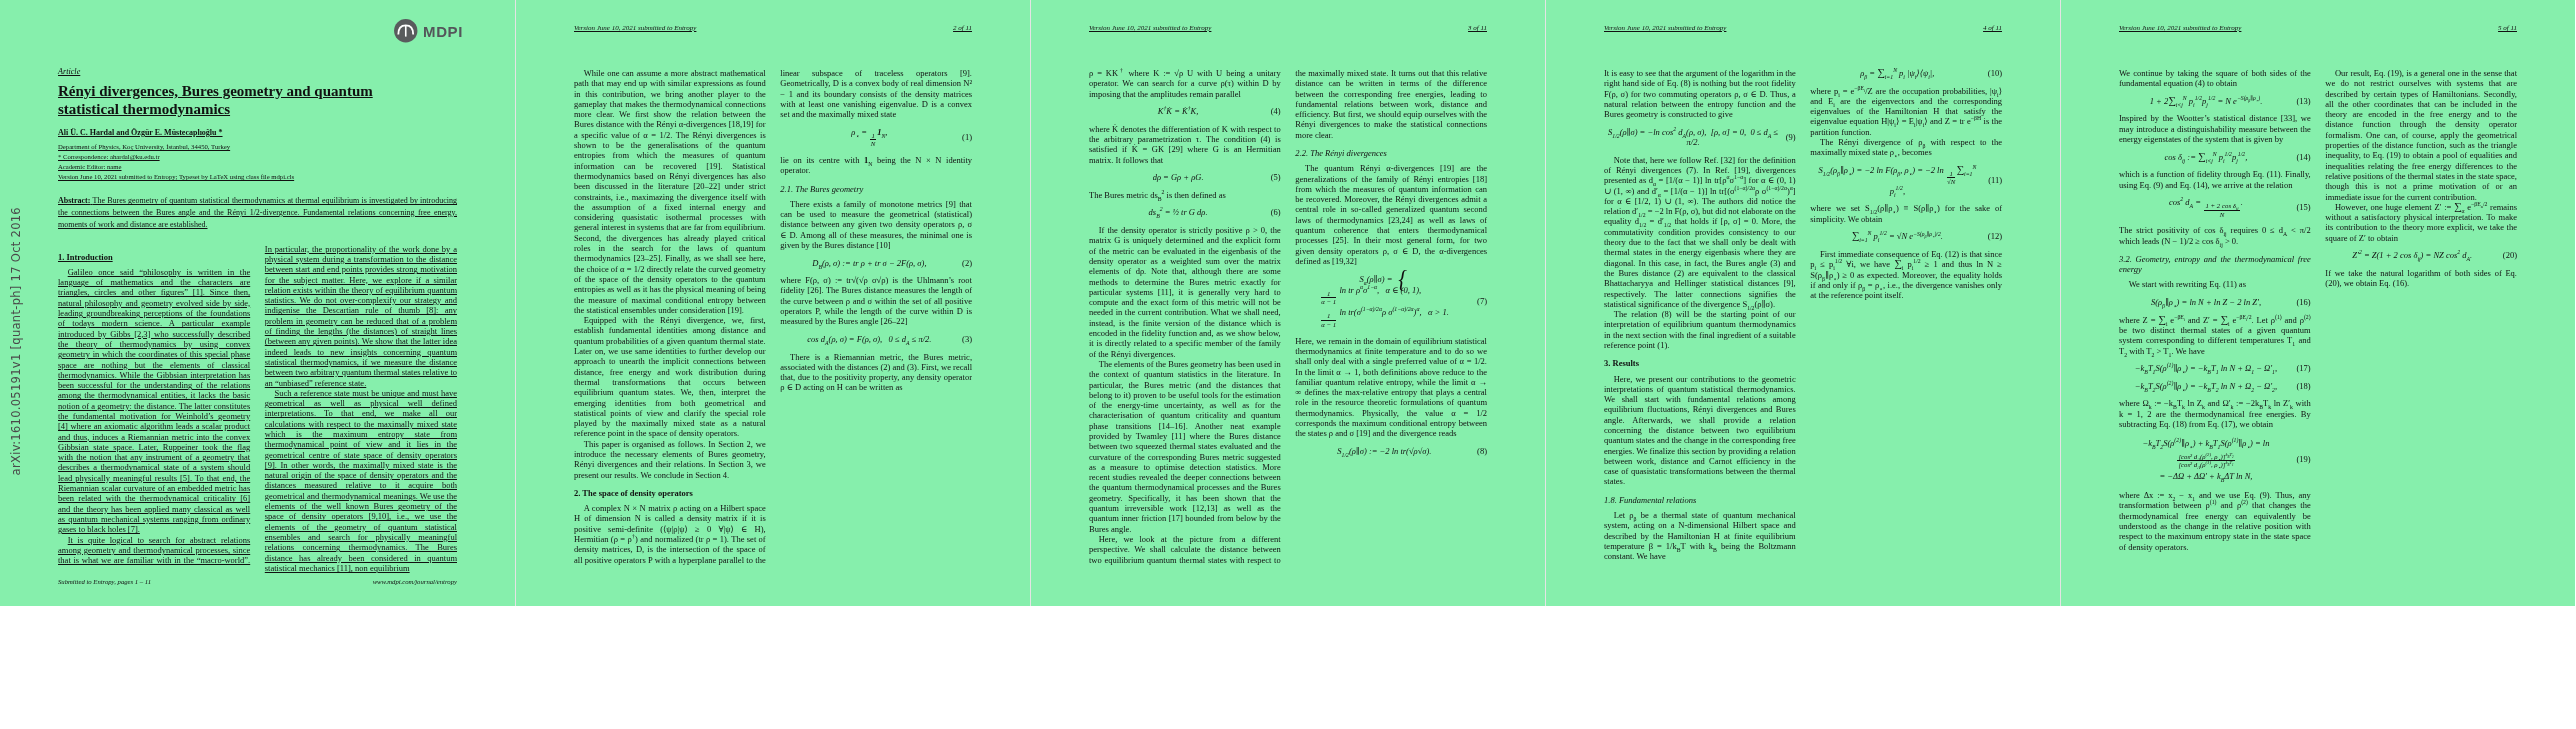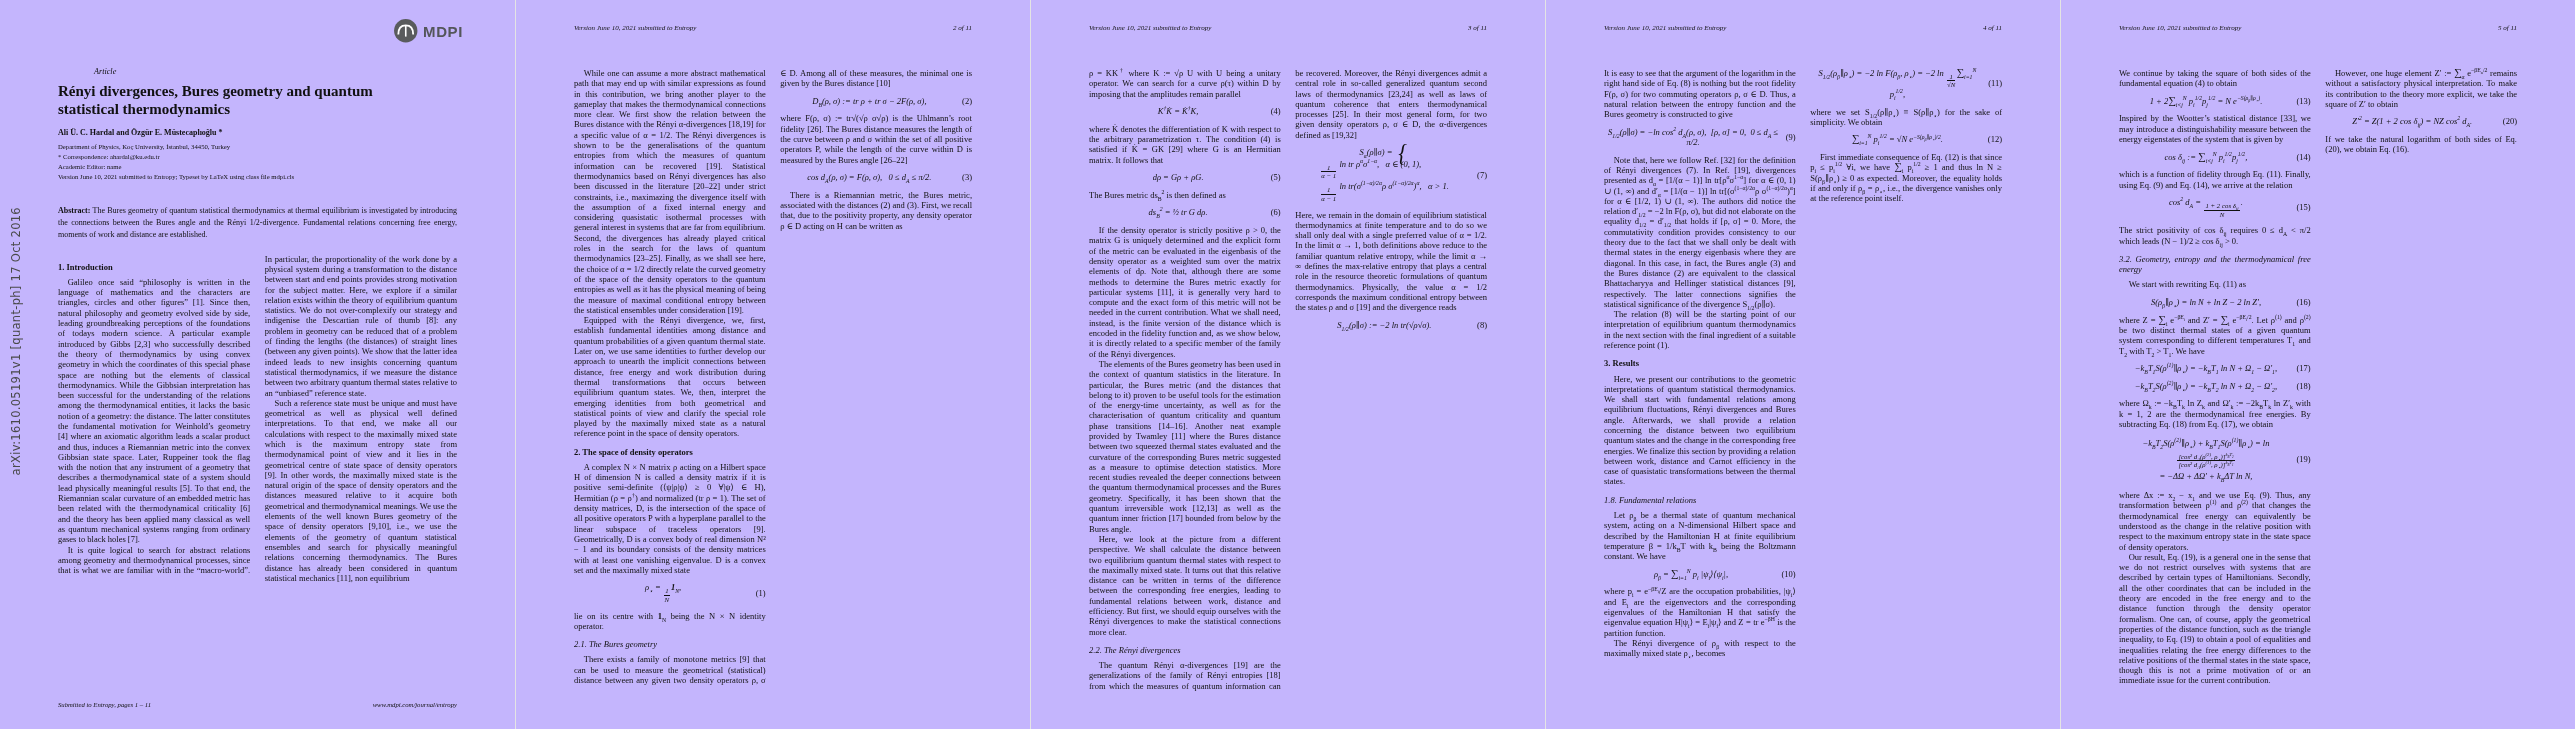--- a/index.html
+++ b/index.html
@@ -1,38 +1,38 @@
 <!DOCTYPE html>
 <html style="font-size:9.7px"><head>
 <meta charset="utf-8">
 <style>
   *{margin:0;padding:0;box-sizing:border-box;}
   html,body{width:2576px;height:729px;background:#ffffff;}
   .canvas{position:relative;width:2576px;height:729px;display:flex;background:#ffffff;
           font-family:"Liberation Serif","DejaVu Serif",serif;color:#111;}
-  .page{position:relative;flex:0 0 515px;width:515px;height:729px;background:#c4b5fd;overflow:hidden;}
+  .page{position:relative;flex:0 0 515px;width:515px;height:606px;background:#86efac;overflow:hidden;text-decoration:underline;}
   .page + .page{border-left:0.6px solid #e4e4e4;}
 
   
   .arxiv-stamp{position:absolute;left:8.5px;top:207px;writing-mode:vertical-rl;transform:rotate(180deg);
                font-family:"DejaVu Sans","Liberation Sans",sans-serif;font-size:11.5px;color:#4a4a4a;
                letter-spacing:0.3px;white-space:nowrap;z-index:5;}
 
   
   .mdpi{position:absolute;top:18px;right:52px;display:flex;align-items:center;gap:4.3px;color:#54565a;}
   .mdpi-word{font-family:"Liberation Sans","DejaVu Sans",sans-serif;font-weight:bold;font-size:15px;letter-spacing:0.6px;}
 
   
   .front{padding:0 58px;margin-top:67px;}
-  .article-type{font-size:8.2px;font-style:italic;margin-left:36px;}
+  .article-type{font-size:8.2px;font-style:italic;}
   .title{font-size:15px;line-height:1.22;font-weight:bold;margin-top:5.5px;max-width:377px;}
   .authors{font-size:8px;font-weight:bold;margin-top:9.7px;}
   .meta{font-size:6.7px;line-height:1.5;margin-top:5.5px;}
   .meta .mline{display:block;}
-  .abstract{font-size:8px;line-height:1.45;text-align:justify;margin-top:23px;}
+  .abstract{font-size:8px;line-height:1.45;text-align:justify;margin-top:13px;}
   .abstract b{font-weight:bold;}
 
   
   .runhead{display:flex;justify-content:space-between;padding:24px 58px 0 58px;
            font-size:7px;font-style:italic;align-items:flex-end;}
   .p1footer{position:absolute;bottom:20.7px;left:58px;right:58px;display:flex;
             justify-content:space-between;font-size:6.7px;font-style:italic;}
 
   
   .p1cols{columns:2;column-gap:14.6px;padding:0 58px;margin-top:13.4px;}
@@ -105,20 +105,21 @@
 
   <section class="page">
     <header class="runhead">
       <span>Version June 10, 2021 submitted to Entropy</span>
       <span>2 of 11</span>
     </header>
     <div class="pbody">
         <div class="cols coltext">
           <p class="bp">While one can assume a more abstract mathematical path that may end up with similar expressions as found in this contribution, we bring another player to the gameplay that makes the thermodynamical connections more clear. We first show the relation between the Bures distance with the Rényi α-divergences [18,19] for a specific value of α = 1/2. The Rényi divergences is shown to be the generalisations of the quantum entropies from which the measures of quantum information can be recovered [19]. Statistical thermodynamics based on Rényi divergences has also been discussed in the literature [20–22] under strict constraints, i.e., maximazing the divergence itself with the assumption of a fixed internal energy and considering quasistatic isothermal processes with general interest in systems that are far from equilibrium. Second, the divergences has already played critical roles in the search for the laws of quantum thermodynamics [23–25]. Finally, as we shall see here, the choice of α = 1/2 directly relate the curved geometry of the space of the density operators to the quantum entropies as well as it has the physical meaning of being the measure of maximal conditional entropy between the statistical ensembles under consideration [19].</p>
           <p class="bp">Equipped with the Rényi divergence, we, first, establish fundamental identities among distance and quantum probabilities of a given quantum thermal state. Later on, we use same identities to further develop our approach to unearth the implicit connections between distance, free energy and work distribution during thermal transformations that occurs between equilibrium quantum states. We, then, interpret the emerging identities from both geometrical and statistical points of view and clarify the special role played by the maximally mixed state as a natural reference point in the space of density operators.</p>
+          <p class="bp">This paper is organised as follows. In Section 2, we introduce the necessary elements of Bures geometry, Rényi divergences and their relations. In Section 3, we present our results. We conclude in Section 4.</p>
           <div class="bh1">2. The space of density operators</div>
           <p class="bp">A complex N × N matrix ρ acting on a Hilbert space H of dimension N is called a density matrix if it is positive semi-definite (⟨ψ|ρ|ψ⟩ ≥ 0 ∀|ψ⟩ ∈ H), Hermitian (ρ = ρ<sup>†</sup>) and normalized (tr ρ = 1). The set of density matrices, D, is the intersection of the space of all positive operators P with a hyperplane parallel to the linear subspace of traceless operators [9]. Geometrically, D is a convex body of real dimension N² − 1 and its boundary consists of the density matrices with at least one vanishing eigenvalue. D is a convex set and the maximally mixed state</p>
           <div class="beq">
             <span class="eb">ρ<sub>⋆</sub> = <span class="fr">
                 <span>1</span>
                 <span>N</span>
               </span><b>1</b><sub>N</sub>,</span>
             <span class="en">(1)</span>
           </div>
           <p class="bp ni">lie on its centre with <b>1</b><sub>N</sub> being the N × N identity operator.</p>

